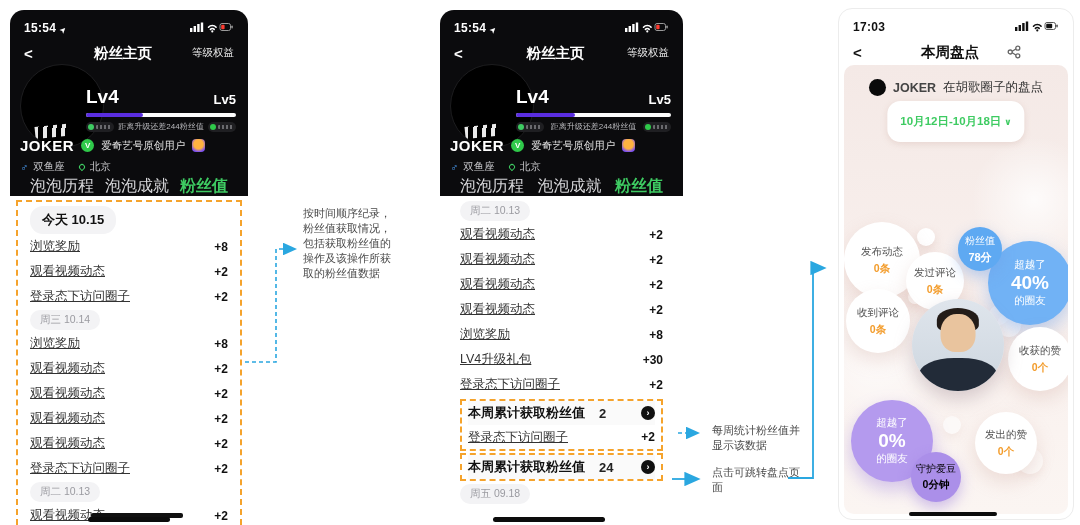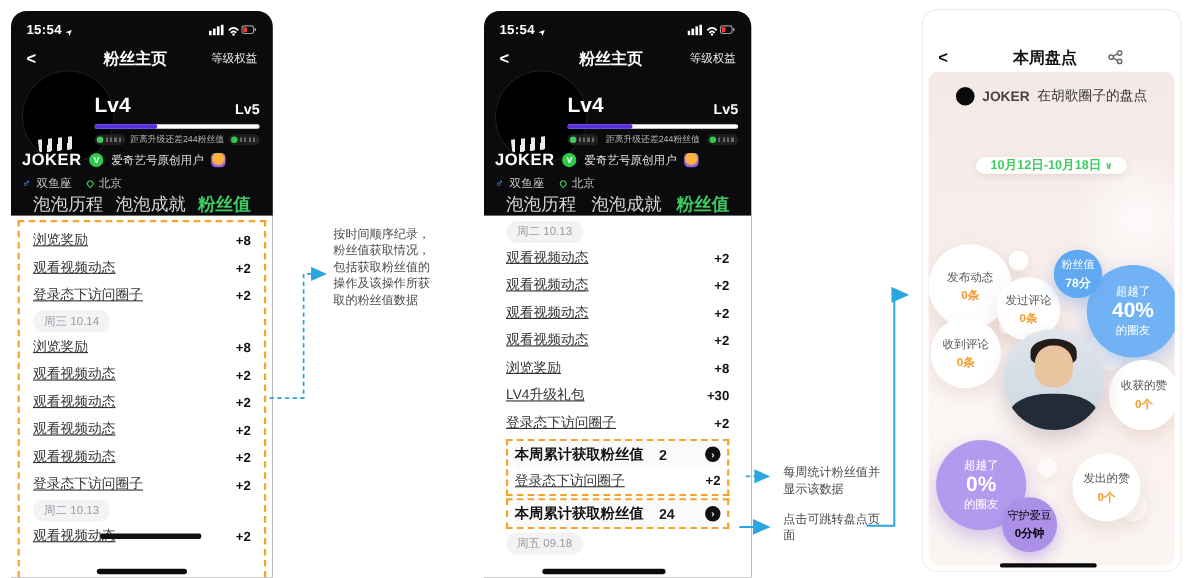--- a/index.html
+++ b/index.html
@@ -73,21 +73,21 @@
   .home-bar { position:absolute; background:#0c0c0c; border-radius:3px; z-index:5; }
 
   
   .card { position:absolute; left:5px; right:5px; top:56px; bottom:5px; border-radius:10px; overflow:hidden;
     background:
       radial-gradient(90px 90px at 85% 30%, rgba(255,255,255,.8), transparent 70%),
       radial-gradient(110px 110px at 15% 65%, rgba(255,255,255,.7), transparent 70%),
       linear-gradient(180deg,#f4e9e6 0%, #f8efec 45%, #fbf5f2 100%); }
   .owner-line { position:absolute; left:0; right:0; top:14px; display:flex; align-items:center; justify-content:center; gap:7px; color:#333; font-size:12.5px; }
   .owner-dot { width:17px; height:17px; border-radius:50%; background:#0a0a0a; }
-  .range-pill { position:absolute; left:50%; transform:translateX(-50%); top:36px; background:#fff; border-radius:13px; padding:0 13px; font-size:11.5px; font-weight:bold; color:#3ecb62; box-shadow:0 2px 6px rgba(190,150,140,.25); white-space:nowrap;margin-top:42px; }
+  .range-pill { position:absolute; left:50%; transform:translateX(-50%); top:36px; background:#fff; border-radius:13px; padding:13px 13px; font-size:11.5px; font-weight:bold; color:#3ecb62; box-shadow:0 2px 6px rgba(190,150,140,.25); white-space:nowrap; }
   .range-pill .chev { font-size:9px; margin-left:3px; }
 
   .bubble { position:absolute; border-radius:50%; display:flex; flex-direction:column; align-items:center; justify-content:center; text-align:center; }
   .bubble.white { background:#fff; box-shadow:0 8px 18px rgba(205,165,155,.30); color:#555; }
   .bubble.white .b-label { font-size:10.5px; color:#555; }
   .bubble.white .b-val { font-size:10.5px; font-weight:bold; color:#f39c2b; margin-top:3px; }
   .bubble.blue_small { background:#5ea9f2; color:#fff; box-shadow:0 6px 14px rgba(110,160,230,.45); z-index:3; }
   .bubble.blue_small .b-label { font-size:10px; }
   .bubble.blue_small .b-val { font-size:11px; font-weight:bold; margin-top:2px; }
   .bubble.blue_big { background:#71b2f5; color:#fff; box-shadow:0 8px 18px rgba(110,160,230,.45); }
@@ -181,20 +181,23 @@
         <span>泡泡成就</span>
         <span class="underline"></span>
       </div>
     <div class="tab active">
         <span>粉丝值</span>
         <span class="underline"></span>
       </div>
   </div>
   <div class="list-area">
     <div class="dashed-wrap" id="p1-list">
+        <div class="row-today today">
+          <span class="date-pill">今天 10.15</span>
+        </div>
         <div class="row-item">
           <span class="lbl">浏览奖励</span>
           <span class="val">+8</span>
         </div>
         <div class="row-item">
           <span class="lbl">观看视频动态</span>
           <span class="val">+2</span>
         </div>
         <div class="row-item">
           <span class="lbl">登录态下访问圈子</span>
@@ -362,20 +365,39 @@
         </div>
         <div class="row-date">
           <span class="date-pill">周五 09.18</span>
         </div>
       </div>
   </div>
   <div class="home-bar" style="left:53px; bottom:3px; width:112px; height:5px;"></div>
 </div>
 
 <div class="phone" id="phone3">
+  <div class="statusbar">
+    <div><span class="time">17:03</span></div>
+    <svg class="sticons" width="44" height="12" viewBox="0 0 44 12">
+      <g fill="#111">
+          <rect x="0" y="7" width="2.4" height="4"></rect>
+          <rect x="3.6" y="5" width="2.4" height="6"></rect>
+          <rect x="7.2" y="3" width="2.4" height="8"></rect>
+          <rect x="10.8" y="1.5" width="2.4" height="9.5"></rect>
+        </g>
+      <g stroke="#111" fill="none" stroke-width="1.6" stroke-linecap="round">
+          <path d="M18.5 6.2 a5 5 0 0 1 7.6 0"></path>
+          <path d="M20.4 8.4 a2.6 2.6 0 0 1 3.8 0"></path>
+        </g>
+      <circle cx="22.3" cy="10.4" r="1.1" fill="#111"></circle>
+      <rect x="30" y="2.5" width="10.5" height="7" rx="2" fill="none" stroke="#555" stroke-width="1"></rect>
+      <rect x="31.2" y="3.7" width="6" height="4.6" rx="1" fill="#111"></rect>
+      <rect x="41.3" y="4.5" width="1.5" height="3" rx="0.7" fill="#555"></rect>
+    </svg>
+  </div>
   <div class="navbar">
     <span class="back">&lt;</span>
     <span class="nav-title">本周盘点</span>
     <span class="nav-right">
       <svg class="share-icon" width="14" height="14" viewBox="0 0 14 14">
           <g stroke="#666" stroke-width="1.3" fill="none">
             <line x1="4" y1="7" x2="10" y2="3.2"></line>
             <line x1="4" y1="7" x2="10" y2="10.8"></line>
           </g>
           <circle cx="3.2" cy="7" r="2" fill="#fff" stroke="#666" stroke-width="1.3"></circle>

